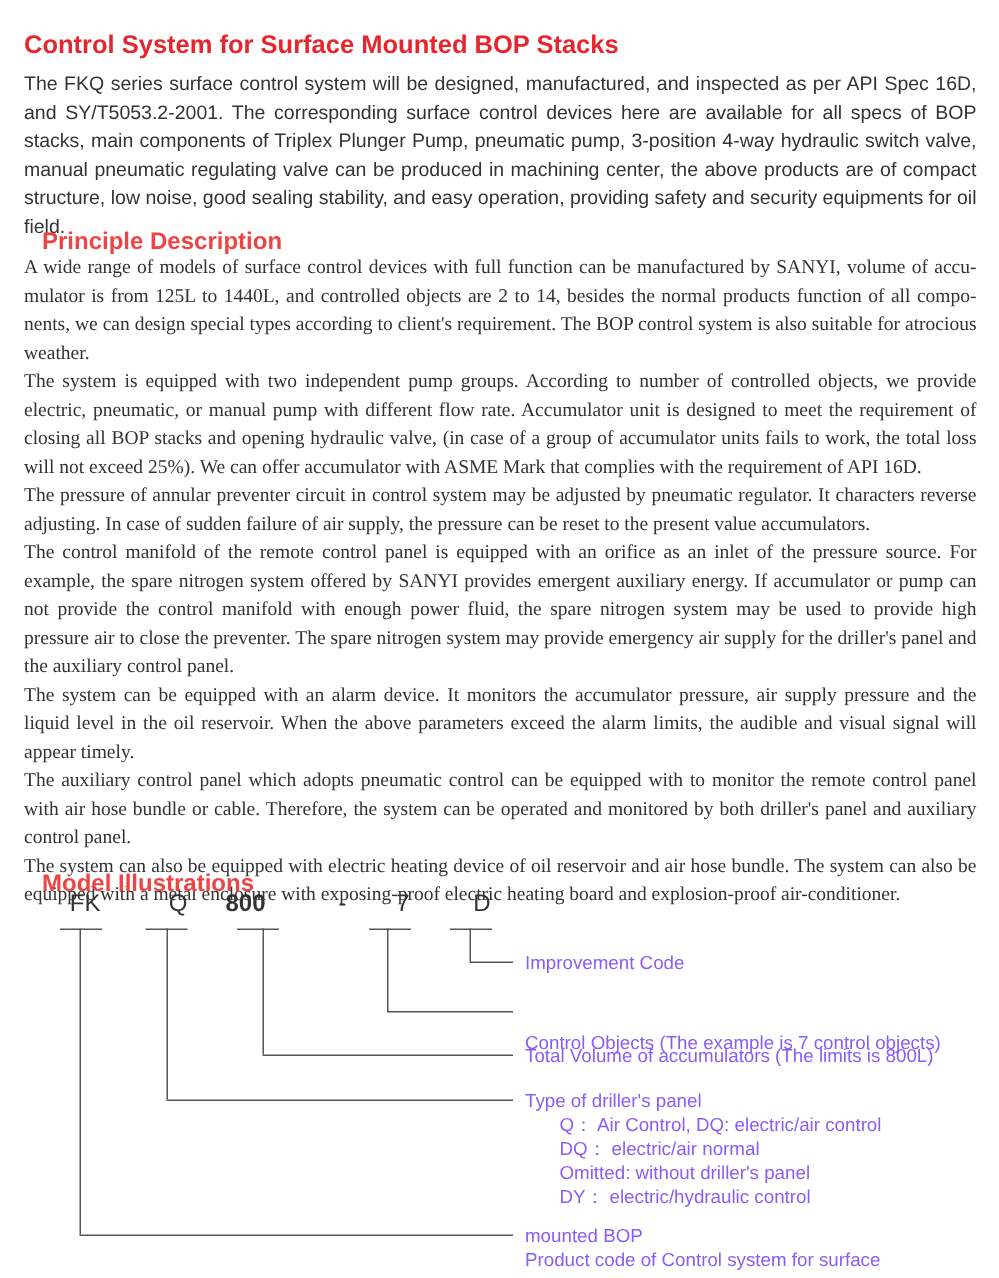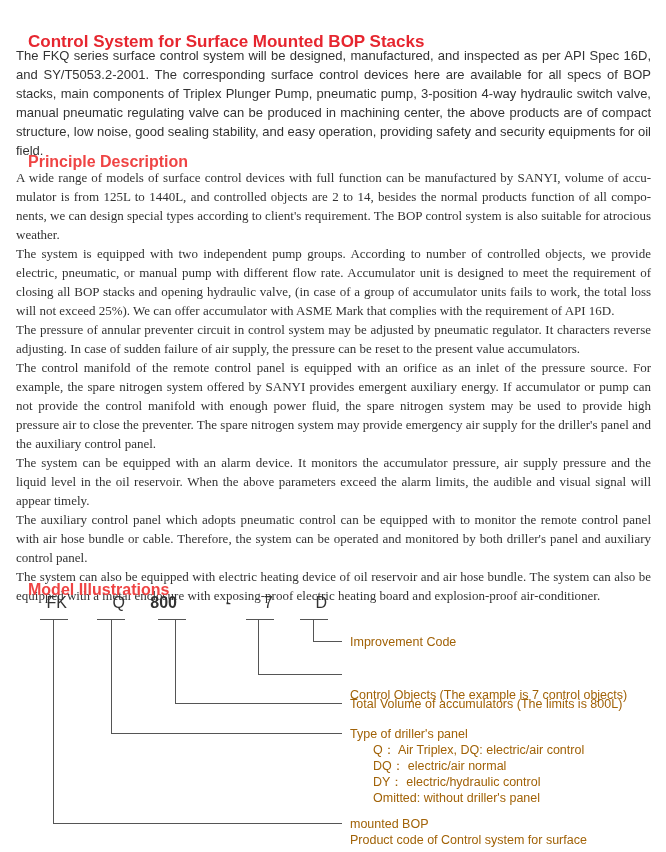--- a/index.html
+++ b/index.html
@@ -1,31 +1,31 @@
 <!DOCTYPE html>
 <html><head>
 <meta charset="utf-8">
 <style>
   html, body { margin: 0; padding: 0; background: #ffffff; }
   body { width: 666px; height: 852px; position: relative; overflow: hidden;
          font-family: "Liberation Sans", sans-serif; color: #333333; }
-  .title { position: absolute; left: 16px; top: 20px; margin: 12px;
+  .title { position: absolute; left: 16px; top: 20px; margin: 0;
            font-size: 17px; font-weight: bold; color: #e6262f; white-space: nowrap; }
   .intro { position: absolute; left: 16px; top: 46px; width: 635px; margin: 0;
            font-size: 13px; line-height: 19px; text-align: justify; }
   .h2 { position: absolute; left: 16px; margin: 12px; font-size: 16px; font-weight: bold; color: #ef4444; white-space: nowrap; }
   .h2.principle { top: 141px; }
   .h2.model { top: 569px; }
   .principle-body { position: absolute; left: 16px; top: 168px; width: 635px; margin: 0;
                     font-size: 13px; line-height: 19px; text-align: justify; }
   .principle-body p { margin: 0; font-family: Liberation Serif, serif; }
   .diagram { position: absolute; left: 0; top: 590px; width: 666px; height: 262px; }
   .code { position: absolute; top: 4px; font-size: 16px; color: #333; text-align: right; width: 28px; }
   .line { position: absolute; background: #555; }
-  .desc { position: absolute; left: 350px; font-size: 12.5px; line-height: 16px; color: #a16207; white-space: nowrap; }
+  .desc { position: absolute; left: 350px; font-size: 12.5px; line-height: 16px; color: #8b5cf6; white-space: nowrap; }
   .desc .sub { padding-left: 23px; }
 </style>
 </head>
 <body>
 
 <h1 class="title">Control System for Surface Mounted BOP Stacks</h1>
 
 <p class="intro">The FKQ series surface control system will be designed, manufactured, and inspected as per API Spec 16D, and SY/T5053.2-2001. The corresponding surface control devices here are available for all specs of BOP stacks, main components of Triplex Plunger Pump, pneumatic pump, 3-position 4-way hydraulic switch valve, manual pneumatic regulating valve can be produced in machining center, the above products are of compact structure, low noise, good sealing stability, and easy operation, providing safety and security equipments for oil field.</p>
 
 <h2 class="h2 principle">Principle Description</h2>
@@ -66,24 +66,24 @@
   <div class="desc" style="top:77px;margin-top:20px;">Control Objects (The example is 7 control objects)</div>
 
   <div class="line" style="left:175px; top:29px; width:1px; height:84px;"></div>
   <div class="line" style="left:175px; top:113px; width:167px; height:1px;"></div>
   <div class="desc" style="top:106px;">Total Volume of accumulators (The limits is 800L)</div>
 
   <div class="line" style="left:111px; top:29px; width:1px; height:114px;"></div>
   <div class="line" style="left:111px; top:143px; width:231px; height:1px;"></div>
   <div class="desc" style="top:136px;">
     <div>Type of driller's panel</div>
-    <div class="sub">Q： Air Triplex, DQ: electric/air control</div>
+    <div class="sub">Q： Air Control, DQ: electric/air control</div>
     <div class="sub">DQ： electric/air normal</div>
+    <div class="sub">Omitted: without driller's panel</div>
     <div class="sub">DY： electric/hydraulic control</div>
-    <div class="sub">Omitted: without driller's panel</div>
   </div>
 
   <div class="line" style="left:53px; top:29px; width:1px; height:204px;"></div>
   <div class="line" style="left:53px; top:233px; width:289px; height:1px;"></div>
   <div class="desc" style="top:226px;">
     <div>mounted BOP</div>
     <div>Product code of Control system for surface</div>
   </div>
 </div>
 

